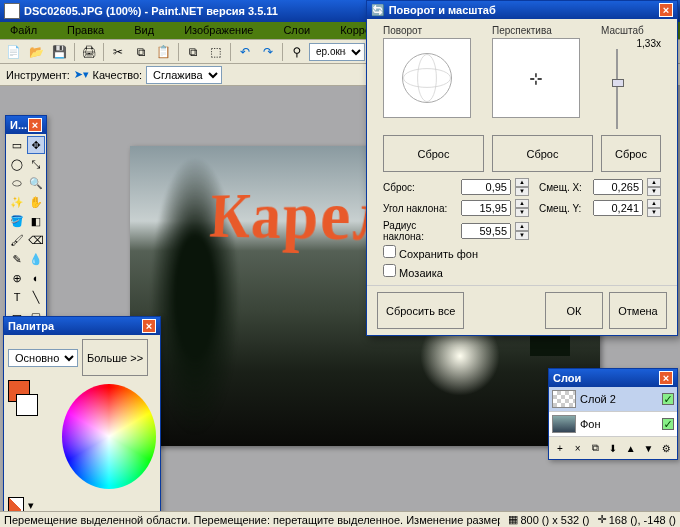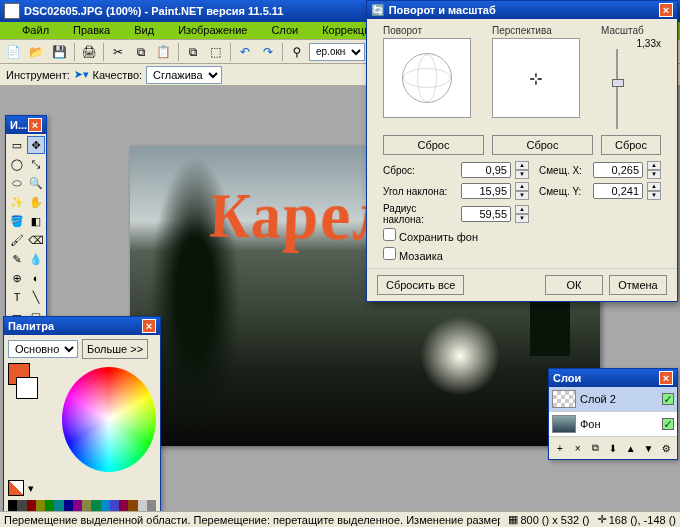--- a/index.html
+++ b/index.html
@@ -1,19 +1,19 @@
 <!DOCTYPE html>
 <html><head>
 <meta charset="utf-8">
 <style>
 *{box-sizing:border-box;margin:0;padding:0;font-family:Tahoma,sans-serif;font-size:11px}
 body{background:#a9a9ab;width:680px;height:527px;overflow:hidden;position:relative}
 .titlebar{background:linear-gradient(#1a5fd8,#0a3a9f);color:#fff;height:22px;display:flex;align-items:center;padding:0 4px;font-weight:bold}
 .titlebar .ic{width:16px;height:16px;background:#fff;margin-right:4px;border:1px solid #666}
-.menubar{background:#84cc16;height:18px;display:flex;gap:12px;padding:1px 16px;border-bottom:1px solid #aca899}
+.menubar{background:#4d7c0f;height:18px;display:flex;gap:18px;padding:1px 4px;border-bottom:1px solid #aca899}
 .menubar span{padding:1px 6px;cursor:default}
 .toolbar{background:#ece9d8;height:24px;display:flex;align-items:center;gap:1px;padding:1px 3px;border-bottom:1px solid #aca899}
 .tbtn{width:22px;height:22px;border:1px solid transparent;display:flex;align-items:center;justify-content:center;font-size:12px}
 .sep{width:1px;height:18px;background:#aca899;margin:0 2px}
 .toolrow2{background:#ece9d8;height:22px;display:flex;align-items:center;gap:4px;padding:1px 6px;border-bottom:1px solid #aca899}
 select,input[type=text]{border:1px solid #7f9db9;background:#fff;height:18px;font-size:11px;padding:0 2px}
 .canvas-area{position:absolute;top:86px;left:0;right:0;bottom:16px;background:#a9a9ab}
 .canvas-img{position:absolute;left:130px;top:60px;width:470px;height:300px;background:linear-gradient(180deg,#8a9aa0 0%,#c8d0d0 25%,#556055 35%,#3a4438 55%,#1a2018 75%,#0a0a08 100%);box-shadow:2px 2px 5px rgba(0,0,0,.4)}
 .sun{position:absolute;width:80px;height:80px;border-radius:50%;background:radial-gradient(circle,#fffef0 0%,rgba(255,255,240,0) 70%);left:290px;top:170px}
 .tree{position:absolute;width:90px;height:280px;background:radial-gradient(ellipse at center,#0a150a 30%,transparent 70%);left:20px;top:10px;filter:blur(1px)}
@@ -46,36 +46,36 @@
 .dlg-row{display:flex;gap:8px;margin-bottom:6px}
 .dlg-col{flex:1}
 .dlg-col .cap{font-size:10px;color:#333;margin-bottom:2px}
 .preview-box{width:88px;height:80px;border:1px solid #999;background:#fff;display:flex;align-items:center;justify-content:center;position:relative}
 .globe{width:50px;height:50px;border:1px solid #aaa;border-radius:50%;position:relative}
 .globe::before,.globe::after{content:"";position:absolute;border:1px solid #ccc;border-radius:50%}
 .globe::before{inset:0;transform:scaleX(.4)}
 .globe::after{inset:0;transform:scaleY(.4)}
 .slider-v{width:30px;height:80px;position:relative;border-left:2px solid #999;margin:0 auto}
 .slider-thumb{position:absolute;width:12px;height:8px;background:#dde;border:1px solid #666;left:-6px;top:30px}
-.btn{background:#ece9d8;border:1px solid #888;padding:2px 8px;min-width:58px;height:20px;font-size:11px}
+.btn{background:#ece9d8;border:1px solid #888;padding:2px 8px;min-width:58px;height:37px;font-size:11px}
 .num-row{display:flex;align-items:center;gap:4px;margin-bottom:3px}
 .num-row label{width:90px;font-size:10px}
 .num-input{width:50px;text-align:right;padding-right:2px}
 .spinner{width:14px;height:18px;display:flex;flex-direction:column}
 .spinner span{flex:1;border:1px solid #999;background:#eee;font-size:6px;text-align:center;line-height:7px}
 .dlg-buttons{display:flex;justify-content:flex-end;gap:6px;padding:6px 10px;border-top:1px solid #ccc}
 .statusbar{position:absolute;bottom:0;left:0;right:0;height:16px;background:#ece9d8;border-top:1px solid #aca899;display:flex;align-items:center;padding:0 4px;font-size:10px;gap:8px}
 .statusbar .seg{display:flex;align-items:center;gap:2px}
 </style>
 </head>
 <body>
 
 <div class="titlebar">
   <span class="ic"></span>
-  <span>DSC02605.JPG (100%) - Paint.NET версия 11.5.11</span>
+  <span>DSC02605.JPG (100%) - Paint.NET версия 3.5.11</span>
 </div>
 
 <div class="menubar">
   <span>Файл</span>
   <span>Правка</span>
   <span>Вид</span>
   <span>Изображение</span>
   <span>Слои</span>
   <span>Коррекция</span>
   <span>Эффекты</span>

